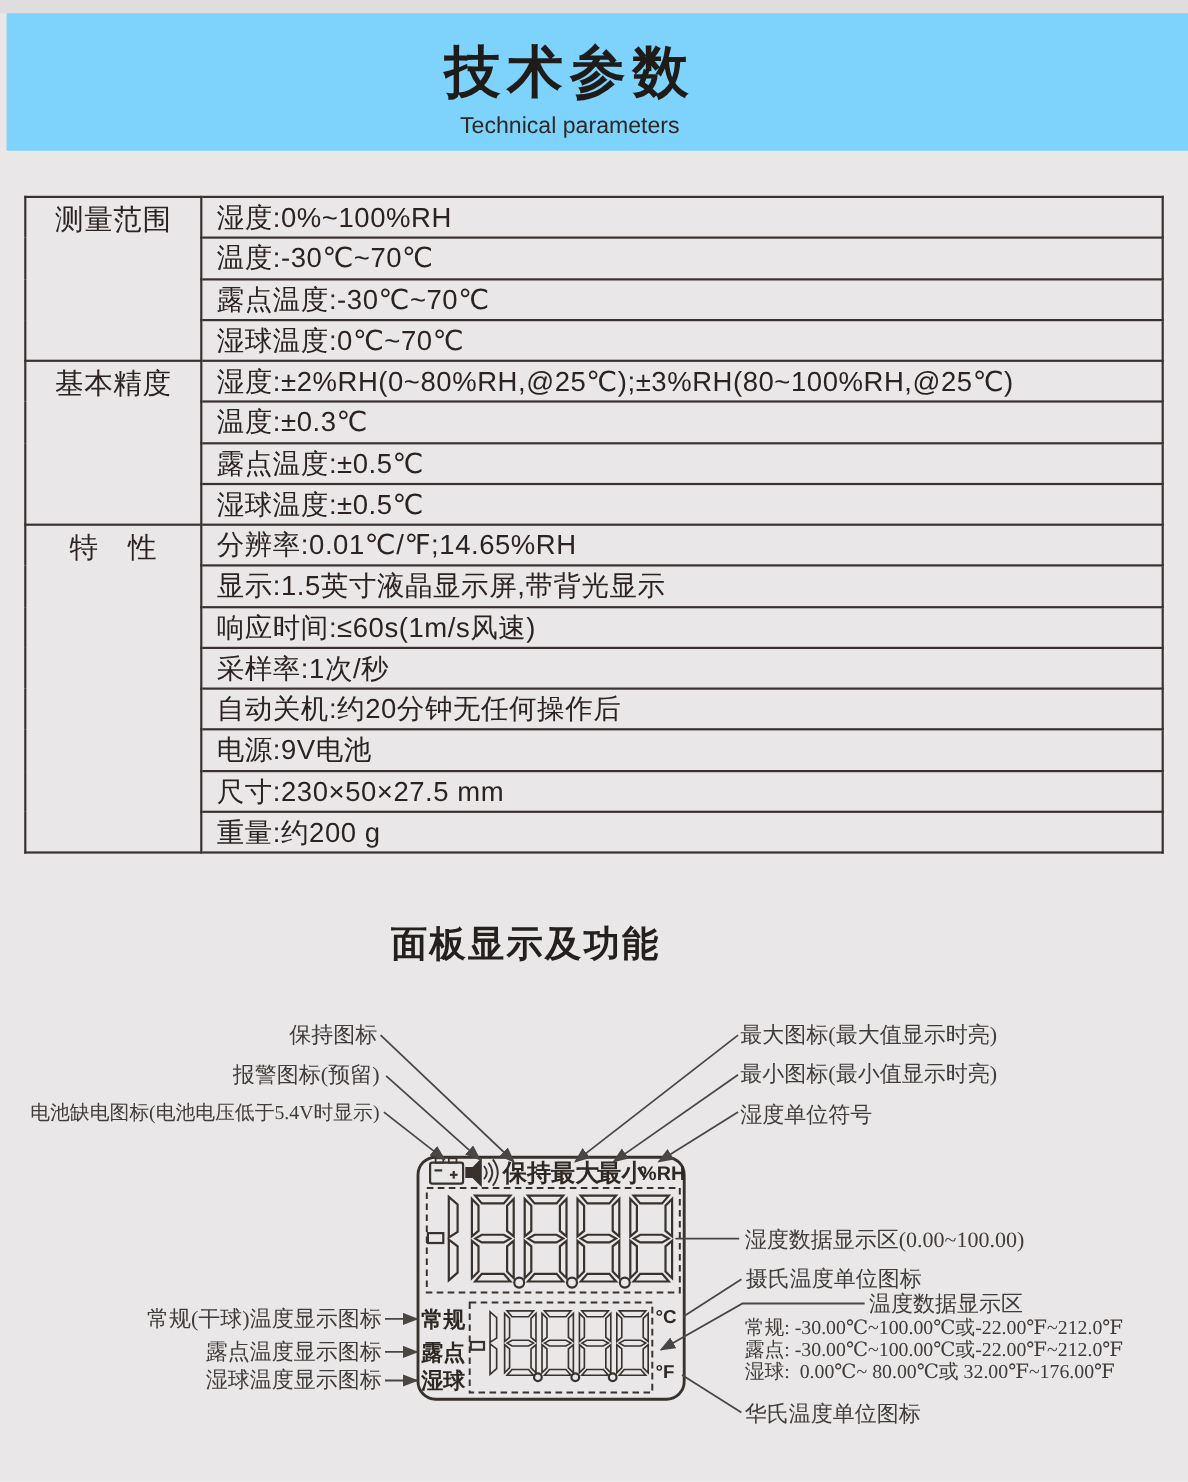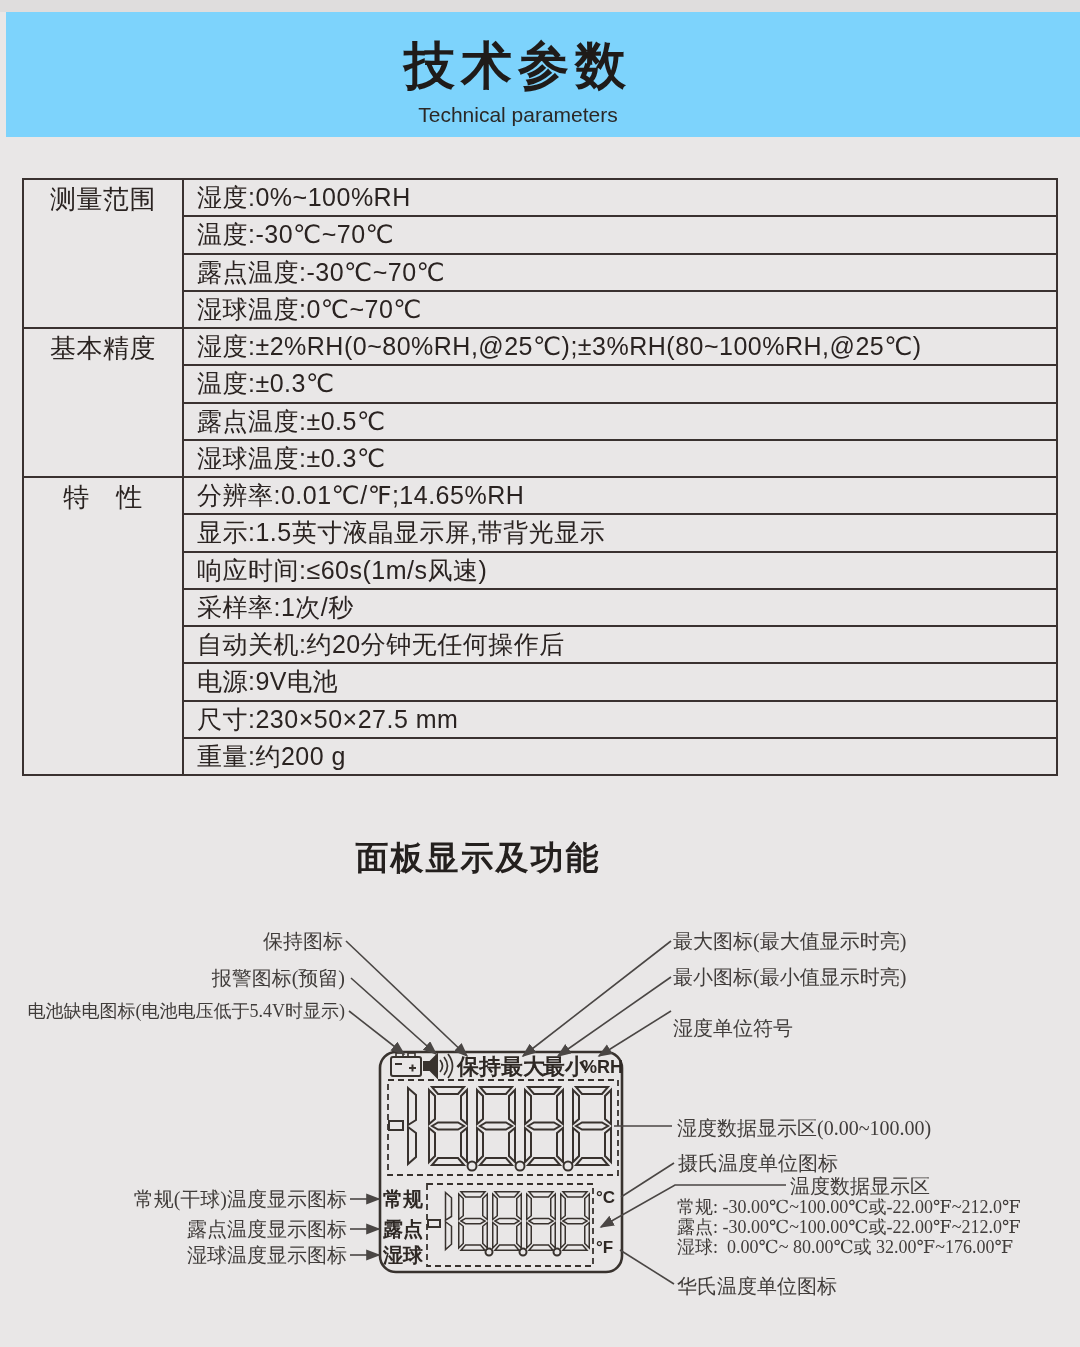--- a/index.html
+++ b/index.html
@@ -59,21 +59,21 @@
         <td class="g" rowspan="4">基本精度</td>
         <td>湿度:±2%RH(0~80%RH,@25℃);±3%RH(80~100%RH,@25℃)</td>
       </tr>
       <tr>
           <td>温度:±0.3℃</td>
         </tr>
       <tr>
           <td>露点温度:±0.5℃</td>
         </tr>
       <tr>
-          <td>湿球温度:±0.3℃</td>
+          <td>湿球温度:±0.5℃</td>
         </tr>
       <tr>
         <td class="g" rowspan="8">特　性</td>
         <td>分辨率:0.01℃/℉;14.65%RH</td>
       </tr>
       <tr>
           <td>显示:1.5英寸液晶显示屏,带背光显示</td>
         </tr>
       <tr>
           <td>响应时间:≤60s(1m/s风速)</td>
@@ -198,21 +198,21 @@
       <line class="leader" x1="350" y1="299" x2="379" y2="299" marker-end="url(#arr)"></line>
       <line class="leader" x1="350" y1="329" x2="379" y2="329" marker-end="url(#arr)"></line>
       <line class="leader" x1="350" y1="355" x2="379" y2="355" marker-end="url(#arr)"></line>
     </svg>
 
     <div class="ann r" style="right:737px;top:31px;">保持图标</div>
     <div class="ann r" style="right:735px;top:68px;">报警图标(预留)</div>
     <div class="ann r small" style="right:735px;top:101px;">电池缺电图标(电池电压低于5.4V时显示)</div>
     <div class="ann" style="left:673px;top:31px;">最大图标(最大值显示时亮)</div>
     <div class="ann" style="left:673px;top:67px;">最小图标(最小值显示时亮)</div>
-    <div class="ann" style="left:673px;top:118px;">湿度单位符号</div>
+    <div class="ann" style="left:673px;top:104px;">湿度单位符号</div>
     <div class="ann" style="left:677px;top:218px;">湿度数据显示区(0.00~100.00)</div>
     <div class="ann" style="left:678px;top:253px;">摄氏温度单位图标</div>
     <div class="ann" style="left:790px;top:276px;">温度数据显示区</div>
     <div class="ann small" style="left:677px;top:297px;">常规: -30.00℃~100.00℃或-22.00℉~212.0℉</div>
     <div class="ann small" style="left:677px;top:317px;">露点: -30.00℃~100.00℃或-22.00℉~212.0℉</div>
     <div class="ann small" style="left:677px;top:337px;">湿球:  0.00℃~ 80.00℃或 32.00℉~176.00℉</div>
     <div class="ann" style="left:677px;top:376px;">华氏温度单位图标</div>
     <div class="ann r" style="right:733px;top:289px;">常规(干球)温度显示图标</div>
     <div class="ann r" style="right:733px;top:319px;">露点温度显示图标</div>
     <div class="ann r" style="right:733px;top:345px;">湿球温度显示图标</div>

